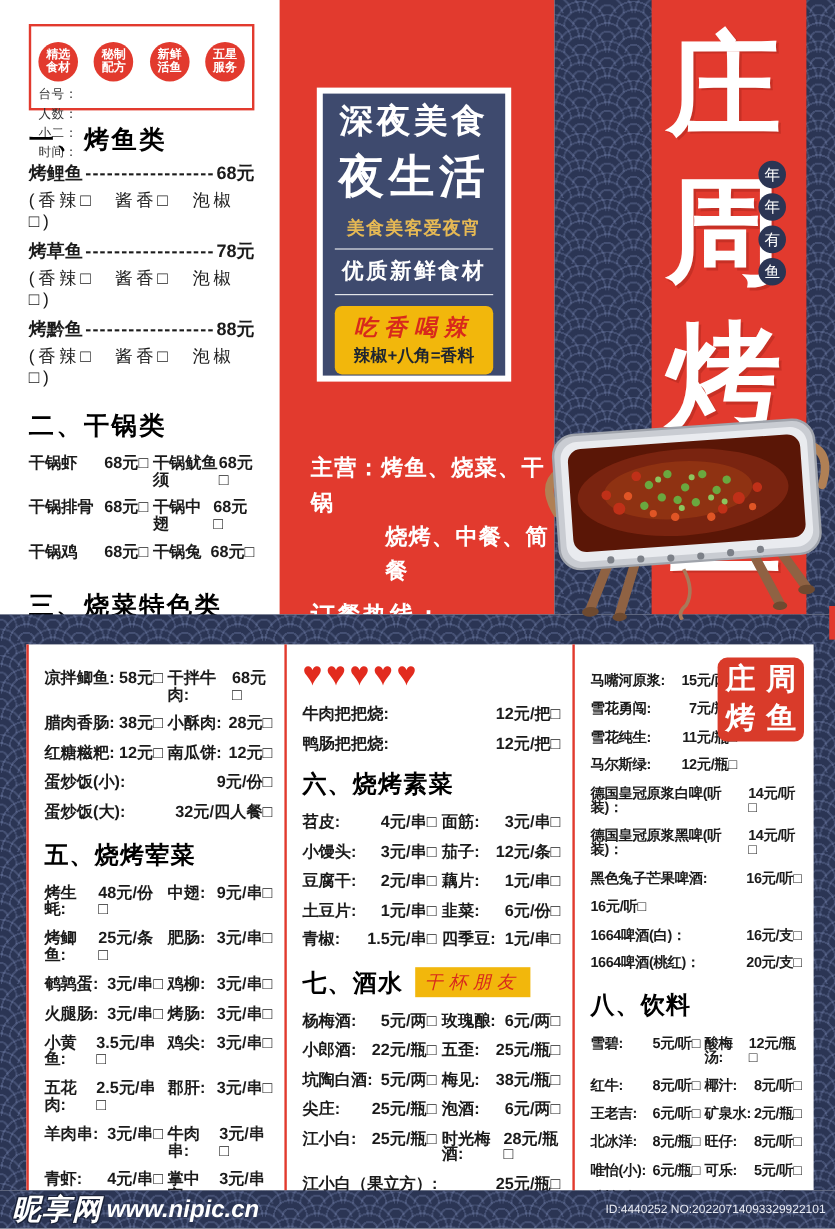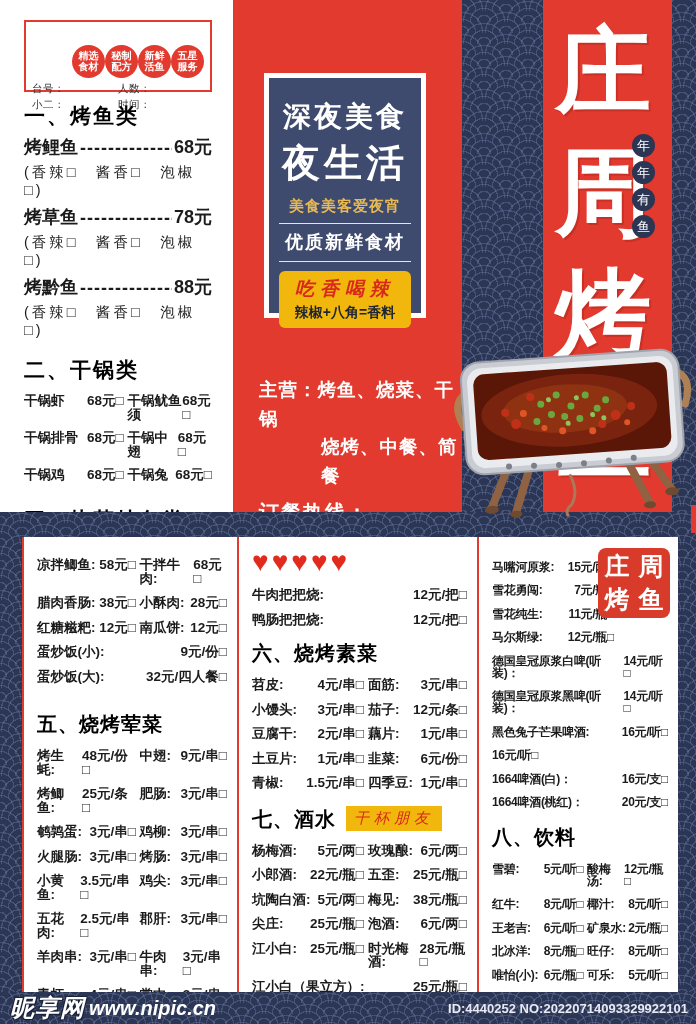--- a/index.html
+++ b/index.html
@@ -21,43 +21,43 @@
 
   
   .top{position:absolute;left:0;top:0;width:696px;height:512px;background:#fff}
   .red-panel{position:absolute;left:233px;top:0;width:229px;height:512px;background:var(--red)}
   .navy-col{position:absolute;left:462px;top:0;width:234px;height:512px}
   .red-strip{position:absolute;left:543px;top:0;width:129px;height:512px;background:var(--red)}
   .red-notch{position:absolute;left:691px;top:505px;width:5px;height:28px;background:var(--red);z-index:7}
 
   
   .hbox{position:absolute;left:24px;top:20px;width:188px;height:72px;border:2px solid var(--red);background:#fff;padding:3px 6px}
-  .hb-badges{display:flex;justify-content:flex-end;margin-top:20px}
+  .hb-badges{display:flex;justify-content:space-between;margin-top:10px}
   .hb-badge{width:33px;height:33px;border-radius:50%;background:var(--red);color:#fff;font-size:10px;line-height:1.08;font-weight:bold;display:flex;align-items:center;justify-content:center;text-align:center;white-space:pre-line}
-  .hb-fields{display:grid;grid-template-columns:1fr 1fr;margin-top:4px;row-gap:2px}
+  .hb-fields{display:grid;grid-template-columns:1fr;margin-top:4px;row-gap:2px}
   .hb-field{font-size:10.5px;color:#333;letter-spacing:.5px}
 
   
   .left-sections{position:absolute;left:24px;top:102px;width:188px;color:var(--ink)}
   .sec-h{font-family:"Liberation Serif",serif;font-weight:bold;font-size:21px;letter-spacing:2px;color:#000}
   .fish-item{margin-top:5px}
-  .f-line{display:flex;align-items:flex-end;font-size:18px;font-weight:bold}
+  .f-line{display:flex;align-items:center;font-size:15px;font-weight:bold}
   .f-line .dash{flex:1;overflow:hidden;white-space:nowrap;letter-spacing:1px;margin:0 2px}
   .f-opts{font-size:14.5px;margin:4px 0 7px;letter-spacing:3px}
   .m-row{display:flex;justify-content:space-between;font-size:13.5px;font-weight:bold;line-height:1;margin-top:10px}
   .m-cell{display:flex;justify-content:space-between}
   .m-cell.cl{width:53%}
   .m-cell.cr{width:45%}
   .m-wide{display:flex;justify-content:space-between}
   .m-inline{display:flex;justify-content:flex-start;gap:22px}
   .gap18{margin-top:18px}.gap24{margin-top:24px}
 
   
   .white-box{position:absolute;left:31px;top:73px;width:162px;height:245px;background:#fff;padding:5px}
-  .navy-box{width:100%;height:100%;background:var(--navy2);color:#fff;text-align:center;padding-top:20px}
+  .navy-box{width:100%;height:100%;background:var(--navy2);color:#fff;text-align:center;padding-top:4px}
   .np-l1{font-family:"Liberation Serif",serif;font-size:28px;font-weight:bold;letter-spacing:3px}
   .np-l2{font-family:"Liberation Serif",serif;font-size:38px;font-weight:bold;letter-spacing:4px;margin-top:2px}
   .np-l3{color:var(--goldtx);font-size:15px;font-weight:bold;letter-spacing:1px;margin-top:8px}
   .np-hr{height:1px;background:rgba(255,255,255,.85);margin:7px 10px 0}
   .np-l4{font-size:18px;font-weight:bold;letter-spacing:2px;margin-top:6px}
   .np-badge{margin:9px 10px 0;background:var(--gold);border-radius:6px;padding:5px 4px 6px}
   .np-b1{color:#d8291c;font-size:19px;font-weight:bold;font-style:italic;letter-spacing:6px}
   .np-b2{color:#1f2530;font-size:14px;font-weight:bold;margin-top:2px}
 
   .main-info{position:absolute;left:26px;top:376px;color:#fff;font-weight:bold}
@@ -91,21 +91,21 @@
   .badge7{display:inline-block;background:var(--gold);color:#d8291c;font-size:15px;font-weight:normal;font-style:italic;letter-spacing:5px;padding:3px 8px;margin-left:10px;vertical-align:3px}
 
   .stamp{position:absolute;left:598px;top:36px;width:72px;height:70px;background:var(--red2);border-radius:8px;display:grid;grid-template-columns:1fr 1fr;place-items:center;z-index:5;padding:2px}
   .stamp-ch{color:#fff;font-family:"Liberation Serif",serif;font-weight:bold;font-size:25px;line-height:1}
 
   
   .footer{position:absolute;left:0;top:992px;width:696px;height:32px;display:flex;align-items:center;justify-content:space-between;padding:0 8px 0 10px}
   .wm{display:flex;align-items:center;gap:4px;color:#fff;font-style:italic;font-weight:bold}
   .wm-site{font-size:24px;letter-spacing:1px;text-shadow:1px 1px 0 #1a2238,-1px -1px 0 #1a2238,1px -1px 0 #1a2238,-1px 1px 0 #1a2238}
   .wm-url{font-size:20px}
-  .wm-id{color:#e8eaf2;font-size:13px;font-weight:bold}
+  .wm-id{color:#e8eaf2;font-size:10px;font-weight:normal}
 </style>
 </head>
 <body>
 
 <div id="canvas">
 
   <div class="top">
 
     <div class="red-panel">
       <div class="white-box">
@@ -399,21 +399,21 @@
             </div>
             <div class="b-row m-wide">
               <span class="n">蛋炒饭(小):</span>
               <span class="p">9元/份□</span>
             </div>
             <div class="b-row m-wide">
               <span class="n">蛋炒饭(大):</span>
               <span class="p">32元/四人餐□</span>
             </div>
           </div>
-        <div class="bsec-h" style="margin-top:28px">五、烧烤荤菜</div>
+        <div class="bsec-h" style="margin-top:16px">五、烧烤荤菜</div>
         <div>
             <div class="b-row">
               <span class="m-cell cl">
                 <span class="n">烤生蚝:</span>
                 <span class="p">48元/份□</span>
               </span>
               <span class="m-cell cr">
                 <span class="n">中翅:</span>
                 <span class="p">9元/串□</span>
               </span>

